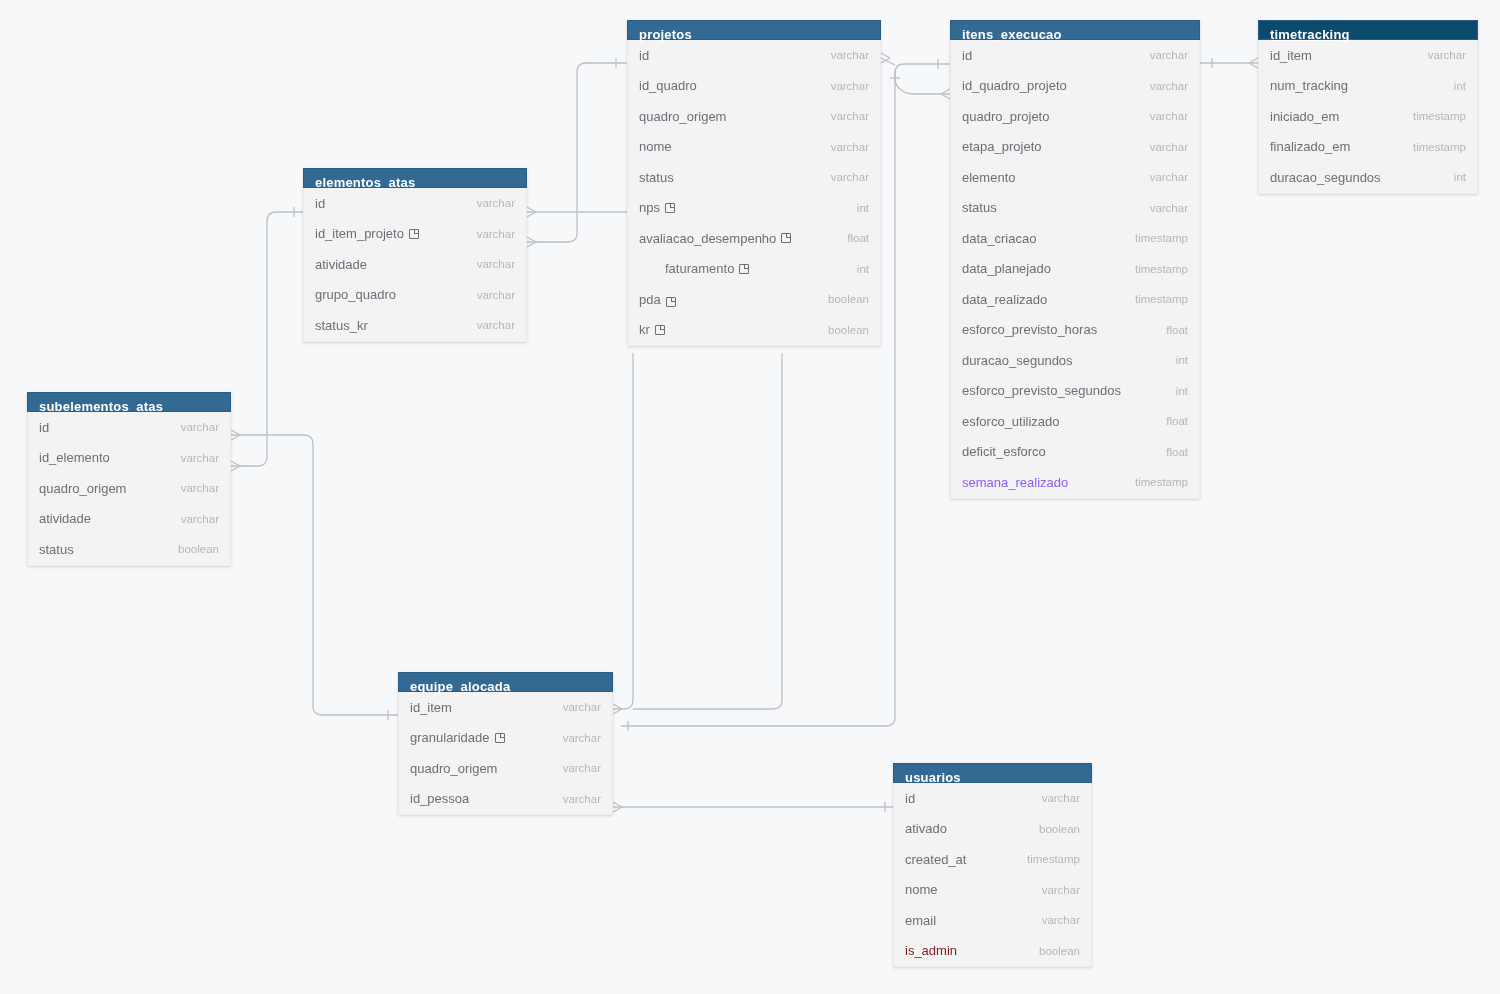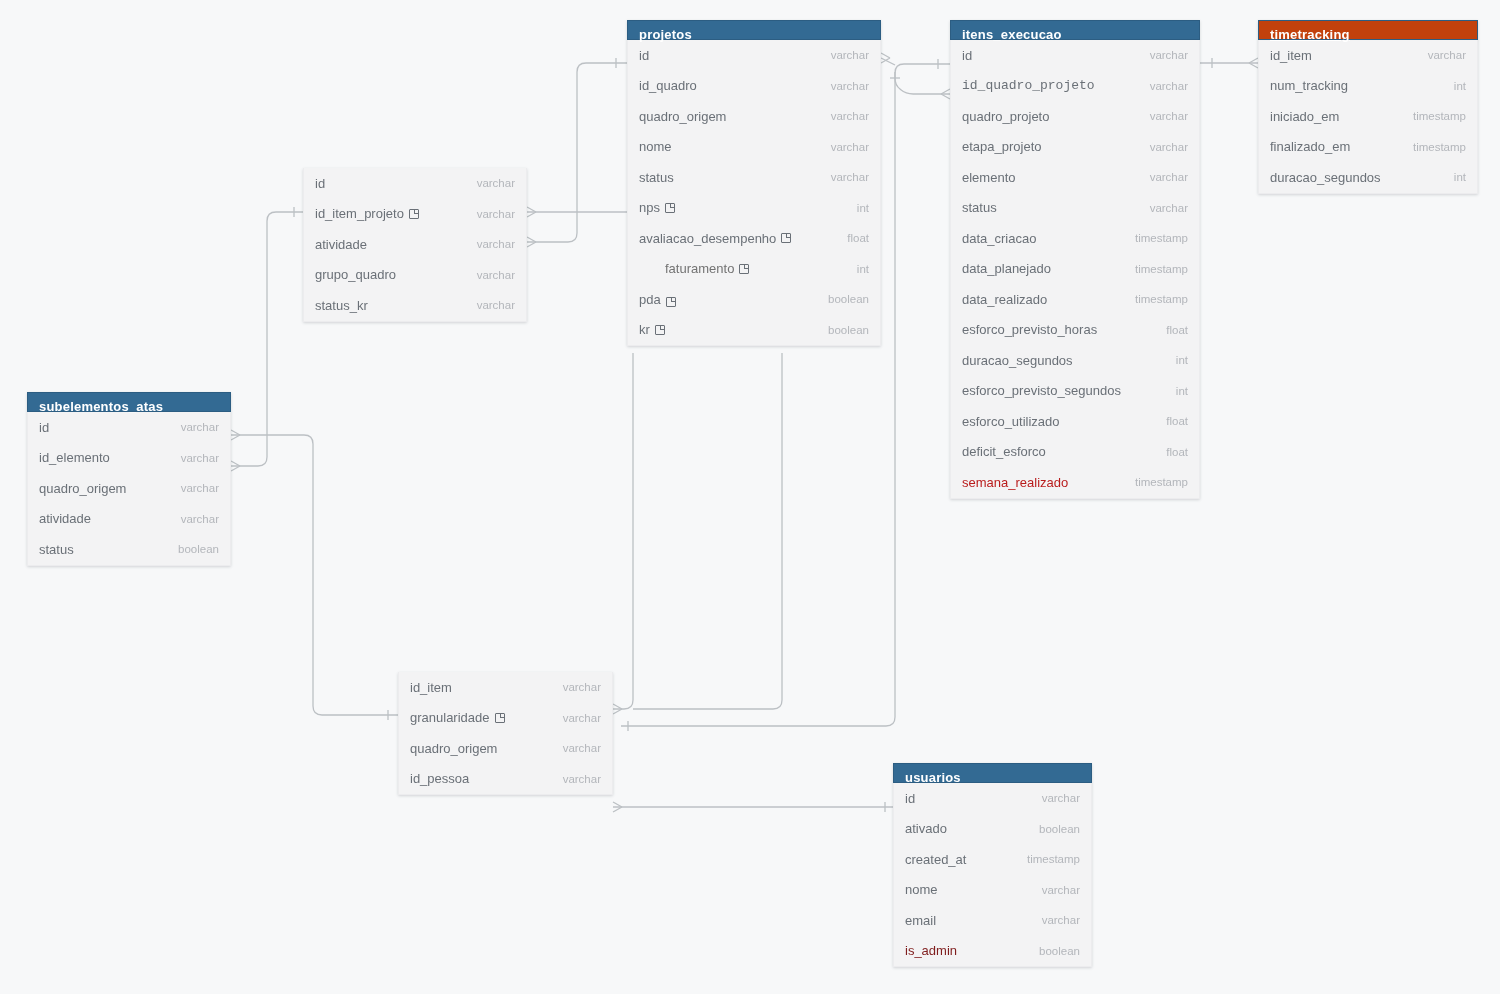--- a/index.html
+++ b/index.html
@@ -182,21 +182,21 @@
     <div class="db-table" style="left: 950px; top: 20px; width: 250px;">
       <div class="tbl-header" style="background: rgb(51, 106, 147); border-color: rgb(44, 93, 130); color: rgb(255, 255, 255);">itens_execucao</div>
       <div class="tbl-body" style="background: rgb(243, 243, 244);">
         <div class="field-row">
           <span class="field-name" style="color: rgb(106, 112, 119);">
             <span>id</span>
           </span>
           <span class="field-type" style="color: rgb(179, 182, 187);">varchar</span>
         </div>
         <div class="field-row">
-          <span class="field-name" style="color: rgb(106, 112, 119); font-family: Liberation Mono, monospace;">
+          <span class="field-name" style="color: rgb(106, 112, 119);">
             <span>id_quadro_projeto</span>
           </span>
           <span class="field-type" style="color: rgb(179, 182, 187);">varchar</span>
         </div>
         <div class="field-row">
           <span class="field-name" style="color: rgb(106, 112, 119);">
             <span>quadro_projeto</span>
           </span>
           <span class="field-type" style="color: rgb(179, 182, 187);">varchar</span>
         </div>
@@ -260,29 +260,29 @@
           </span>
           <span class="field-type" style="color: rgb(179, 182, 187);">float</span>
         </div>
         <div class="field-row">
           <span class="field-name" style="color: rgb(106, 112, 119);">
             <span>deficit_esforco</span>
           </span>
           <span class="field-type" style="color: rgb(179, 182, 187);">float</span>
         </div>
         <div class="field-row">
-          <span class="field-name" style="color: #b91c1c;">
+          <span class="field-name" style="color: #8b5cf6;">
             <span>semana_realizado</span>
           </span>
           <span class="field-type" style="color: rgb(179, 182, 187);">timestamp</span>
         </div>
       </div>
     </div>
     <div class="db-table" style="left: 1258px; top: 20px; width: 220px;">
-      <div class="tbl-header" style="background: #c2410c; border-color: rgb(44, 93, 130); color: rgb(255, 255, 255); text-decoration: underline;">timetracking</div>
+      <div class="tbl-header" style="background: #0c4a6e; border-color: rgb(44, 93, 130); color: rgb(255, 255, 255); text-decoration: underline;">timetracking</div>
       <div class="tbl-body" style="background: rgb(243, 243, 244);">
         <div class="field-row">
           <span class="field-name" style="color: rgb(106, 112, 119);">
             <span>id_item</span>
           </span>
           <span class="field-type" style="color: rgb(179, 182, 187);">varchar</span>
         </div>
         <div class="field-row">
           <span class="field-name" style="color: rgb(106, 112, 119);">
             <span>num_tracking</span>
@@ -303,20 +303,21 @@
         </div>
         <div class="field-row">
           <span class="field-name" style="color: rgb(106, 112, 119);">
             <span>duracao_segundos</span>
           </span>
           <span class="field-type" style="color: rgb(179, 182, 187);">int</span>
         </div>
       </div>
     </div>
     <div class="db-table" style="left: 303px; top: 168px; width: 224px;">
+      <div class="tbl-header" style="background: rgb(51, 106, 147); border-color: rgb(44, 93, 130); color: rgb(255, 255, 255);">elementos_atas</div>
       <div class="tbl-body" style="background: rgb(243, 243, 244);">
         <div class="field-row">
           <span class="field-name" style="color: rgb(106, 112, 119);">
             <span>id</span>
           </span>
           <span class="field-type" style="color: rgb(179, 182, 187);">varchar</span>
         </div>
         <div class="field-row">
           <span class="field-name" style="color: rgb(106, 112, 119);">
             <span>id_item_projeto</span>
@@ -373,20 +374,21 @@
         </div>
         <div class="field-row">
           <span class="field-name" style="color: rgb(106, 112, 119);">
             <span>status</span>
           </span>
           <span class="field-type" style="color: rgb(179, 182, 187);">boolean</span>
         </div>
       </div>
     </div>
     <div class="db-table" style="left: 398px; top: 672px; width: 215px;">
+      <div class="tbl-header" style="background: rgb(51, 106, 147); border-color: rgb(44, 93, 130); color: rgb(255, 255, 255);">equipe_alocada</div>
       <div class="tbl-body" style="background: rgb(243, 243, 244);">
         <div class="field-row">
           <span class="field-name" style="color: rgb(106, 112, 119);">
             <span>id_item</span>
           </span>
           <span class="field-type" style="color: rgb(179, 182, 187);">varchar</span>
         </div>
         <div class="field-row">
           <span class="field-name" style="color: rgb(106, 112, 119);">
             <span>granularidade</span>

